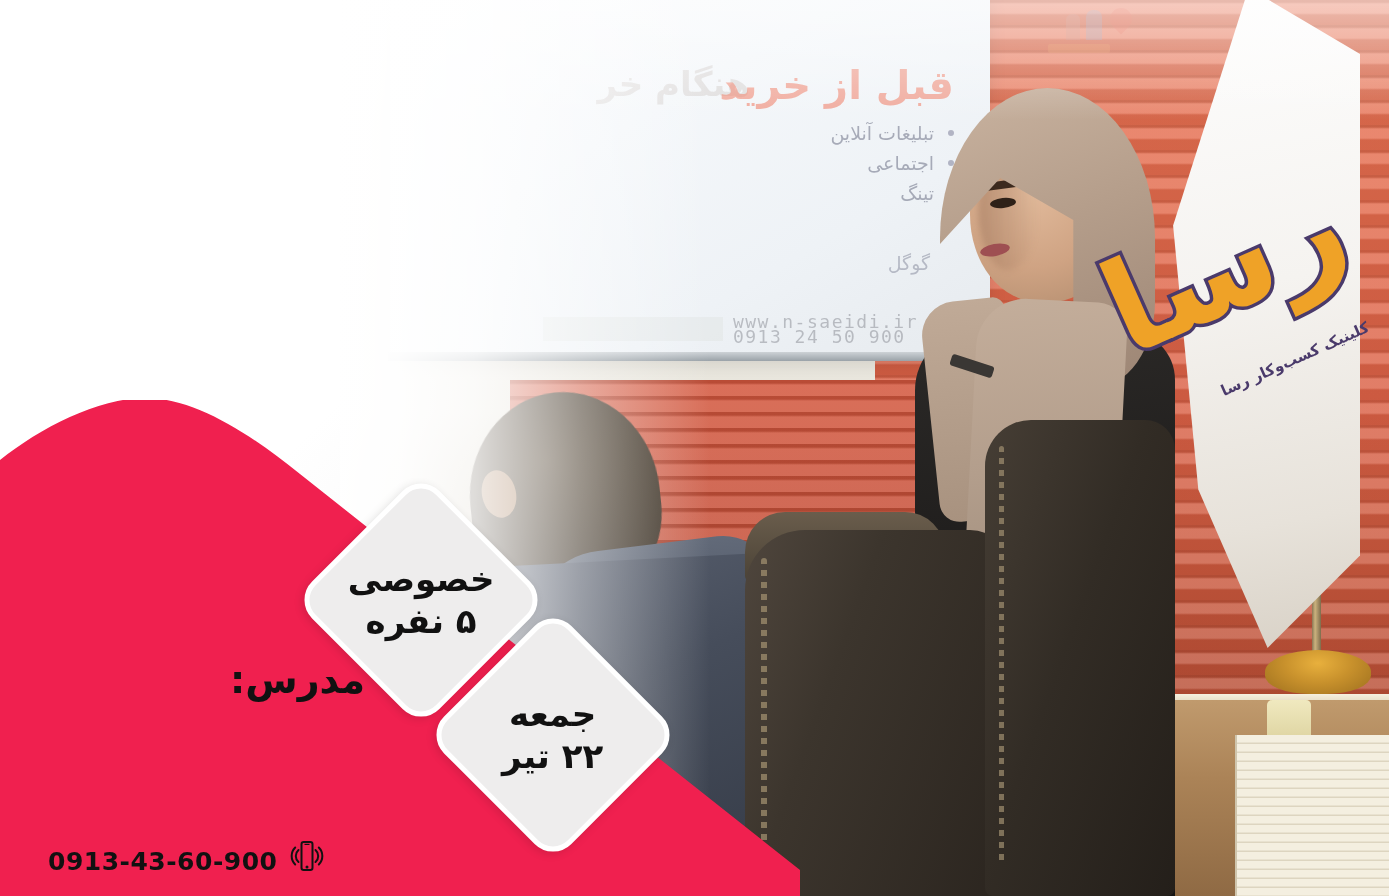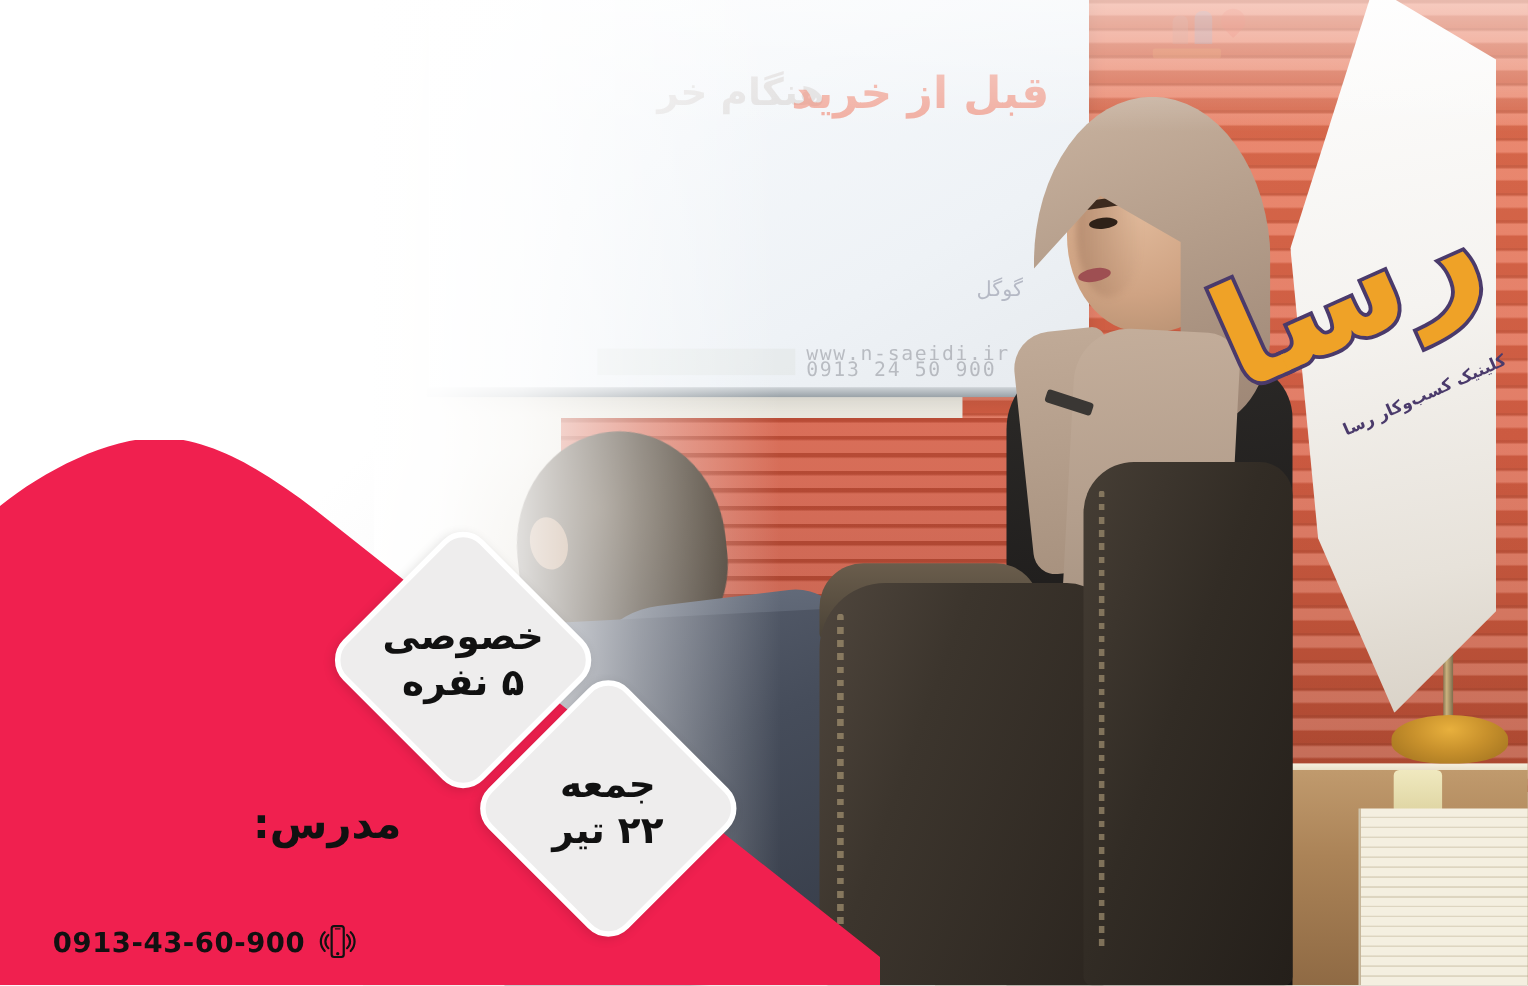--- a/index.html
+++ b/index.html
@@ -324,31 +324,31 @@
     font-weight:bold;color:#111111;
     line-height:1.24;white-space:nowrap;
   }
   .badge-a{left:331px;top:510px;width:180px;height:180px;}
   .badge-a .badge-inner{font-size:34px;}
   .badge-b{left:463px;top:645px;width:180px;height:180px;}
   .badge-b .badge-inner{font-size:34px;}
 
   
   .instructor{
-    position:absolute;right:1024px;top:726px;
+    position:absolute;right:1024px;top:657px;
     text-align:right;direction:rtl;white-space:nowrap;
     color:#111111;font-weight:bold;
   }
   .ins-label{font-size:38px;line-height:1.25;}
   .ins-name{font-size:38px;line-height:1.25;}
 
   
   .phone-row{
     position:absolute;left:48px;bottom:20px;
-    display:flex;align-items:center;gap:10px;direction:ltr;
+    display:flex;align-items:flex-end;gap:10px;direction:ltr;
   }
   .phone-num{
     font-size:25px;font-weight:bold;color:#111111;
     font-family:"DejaVu Sans","Liberation Sans",sans-serif;
     letter-spacing:.5px;
   }
   .phone-ico{display:block;}
 </style>
 </head>
 <body>
@@ -369,20 +369,27 @@
 
       <div class="screen">
         <div class="slide-logo">
           <div class="pin"></div>
           <div class="person"></div>
           <div class="person2"></div>
           <div class="bar"></div>
         </div>
         <div class="slide-title2">هنگام خر</div>
         <div class="slide-title">قبل از خرید</div>
+        <div class="slide-bullets">
+          <ul>
+            <li>تبلیغات آنلاین</li>
+            <li>اجتماعی</li>
+            <li>تینگ</li>
+          </ul>
+        </div>
         <div class="slide-extra">گوگل</div>
         <div class="slide-footer">
           <div class="sq"></div>
           <div class="lines">
             <div>www.n-saeidi.ir</div>
             <div>0913 24 50 900</div>
           </div>
           <div class="blank"></div>
         </div>
       </div>

